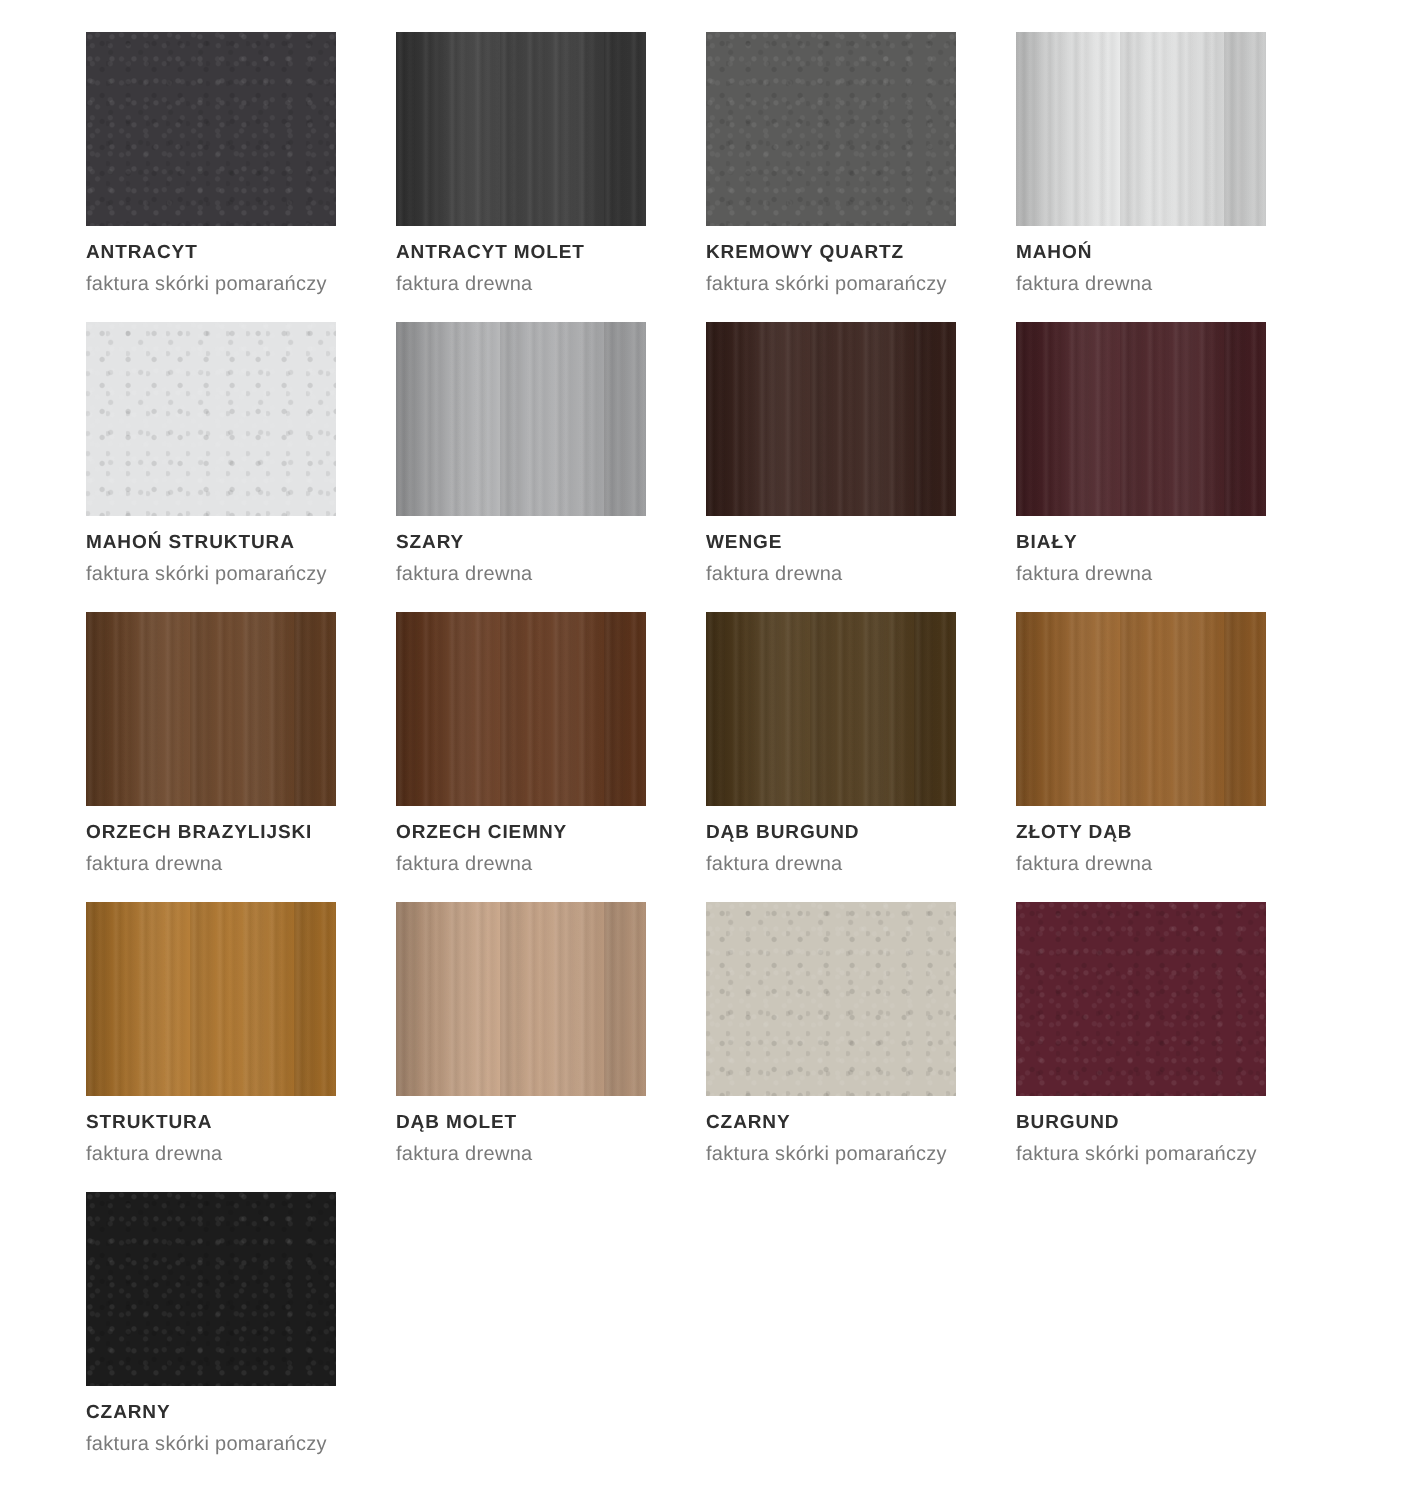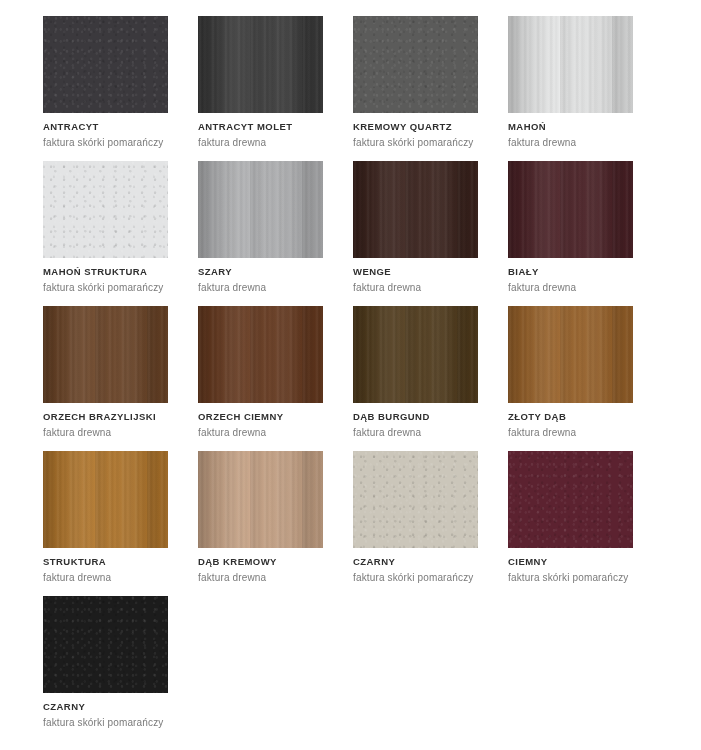--- a/index.html
+++ b/index.html
@@ -191,35 +191,35 @@
       <div class="swatch-chip tex-wood" style="background-color: rgb(178, 118, 42);">
         <div class="grain"></div>
       </div>
       <div class="swatch-name">STRUKTURA</div>
       <div class="swatch-texture">faktura drewna</div>
     </div>
     <div class="swatch-card">
       <div class="swatch-chip tex-wood" style="background-color: rgb(201, 164, 134);">
         <div class="grain"></div>
       </div>
-      <div class="swatch-name">DĄB KREMOWY</div>
+      <div class="swatch-name">DĄB MOLET</div>
       <div class="swatch-texture">faktura drewna</div>
     </div>
     <div class="swatch-card">
       <div class="swatch-chip tex-orange" style="background-color: rgb(203, 198, 186);">
         <div class="grain"></div>
       </div>
       <div class="swatch-name">CZARNY</div>
       <div class="swatch-texture">faktura skórki pomarańczy</div>
     </div>
     <div class="swatch-card">
       <div class="swatch-chip tex-orange" style="background-color: rgb(92, 34, 48);">
         <div class="grain"></div>
       </div>
-      <div class="swatch-name">CIEMNY</div>
+      <div class="swatch-name">BURGUND</div>
       <div class="swatch-texture">faktura skórki pomarańczy</div>
     </div>
     <div class="swatch-card">
       <div class="swatch-chip tex-orange" style="background-color: rgb(28, 28, 28);">
         <div class="grain"></div>
       </div>
       <div class="swatch-name">CZARNY</div>
       <div class="swatch-texture">faktura skórki pomarańczy</div>
     </div>
   </main>

